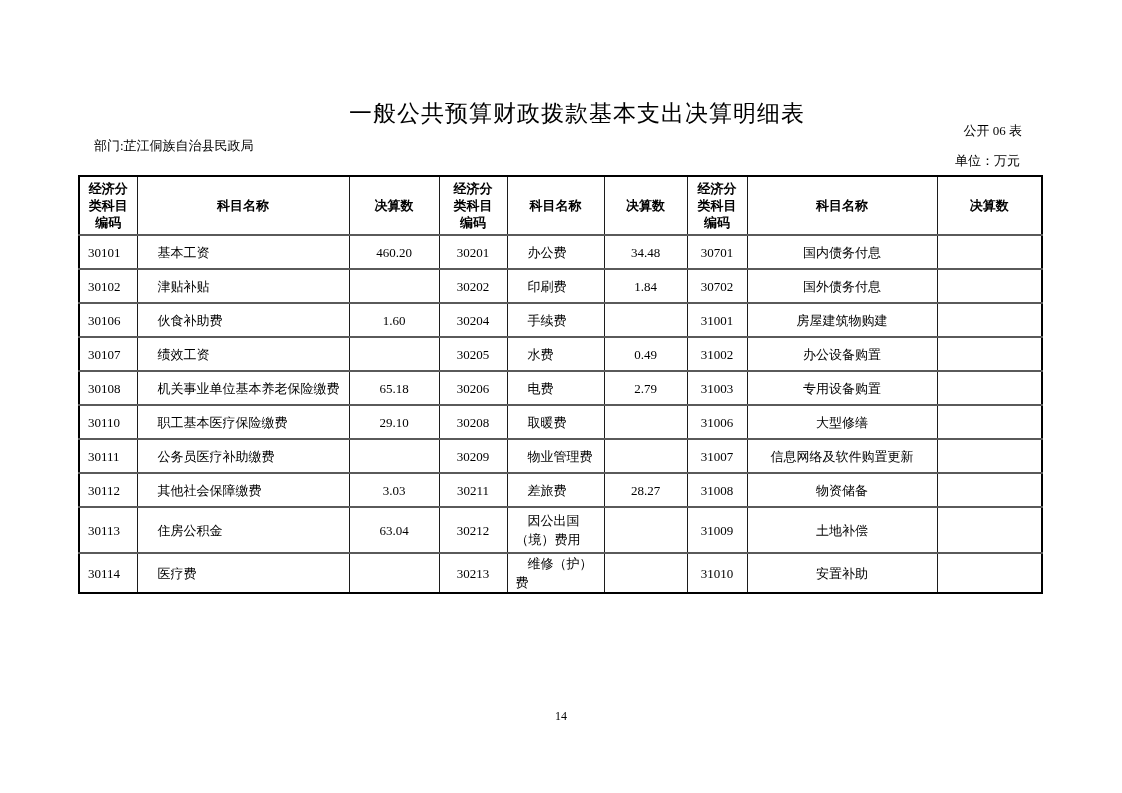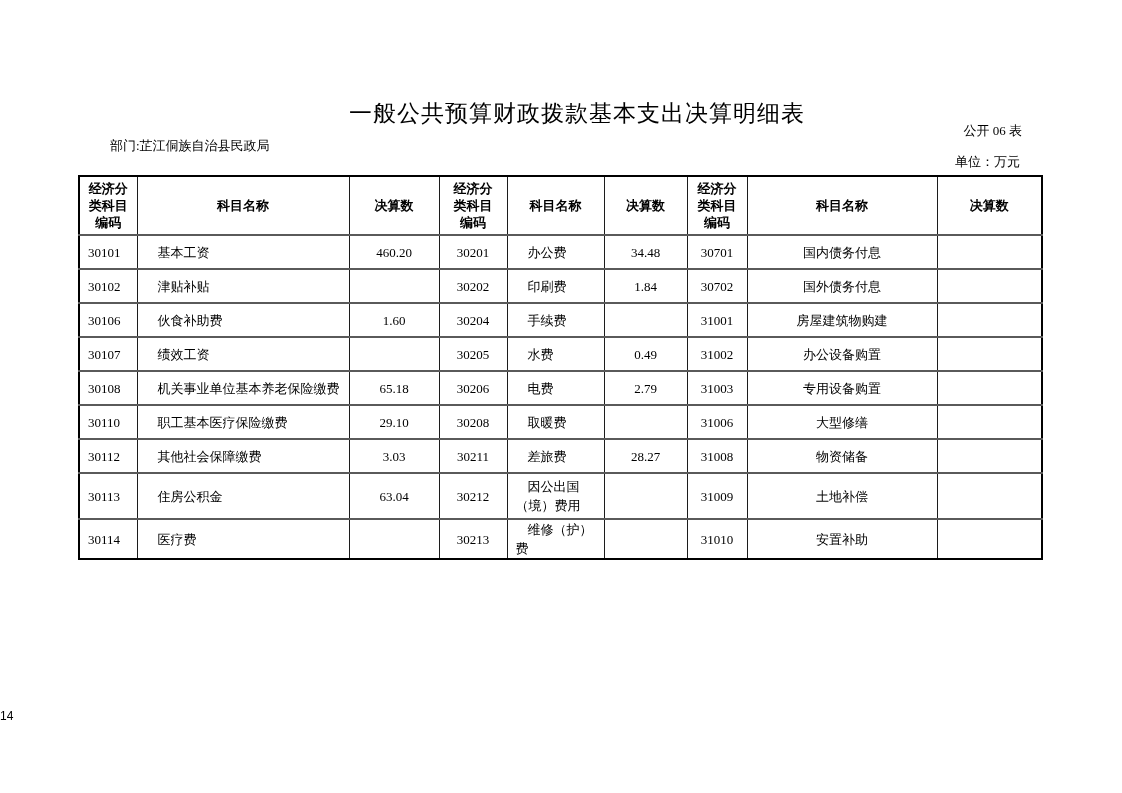--- a/index.html
+++ b/index.html
@@ -20,22 +20,22 @@
     width: 100%;
     margin: 16px;
     text-align: center;
     font-size: 23px;
     font-weight: normal;
     font-family: "Liberation Sans", sans-serif;
     letter-spacing: 1px;
   }
   .meta { font-size: 13px; line-height: 16px; }
   .public-label { position: absolute; top: 123px; right: 100px; }
-  .dept        { position: absolute; top: 138px; left: 110px; }
-  .unit        { position: absolute; top: 154px; right: 102px; }
+  .dept        { position: absolute; top: 138px; left: 94px; }
+  .unit        { position: absolute; top: 154px; right: 102px; font-family: Liberation Mono, monospace; }
   .table-frame {
     position: absolute;
     top: 175px;
     left: 78px;
     width: 965px;
   }
   table {
     border-collapse: collapse;
     table-layout: fixed;
     width: 100%;
@@ -75,22 +75,23 @@
   th:first-child, td:first-child { border-left: 2px solid #000; }
   th:last-child,  td:last-child  { border-right: 2px solid #000; }
   td.al { text-align: left; padding-left: 8px; }
   td.ac { text-align: center; }
   td.lvl1 { text-indent: 12px; }
   .page-number {
     position: absolute;
     top: 709px;
     left: 0;
     width: 100%;
+    text-align: center;
     font-size: 12px;
-    font-family: Liberation Sans, sans-serif;
+    font-family: Liberation Serif, serif;
   }
 </style>
 </head>
 <body>
 
 <div class="page">
   <h1 class="title">一般公共预算财政拨款基本支出决算明细表</h1>
   <div class="meta public-label">公开 06 表</div>
   <div class="meta dept">部门:芷江侗族自治县民政局</div>
   <div class="meta unit">单位：万元</div>
@@ -188,20 +189,31 @@
             <td class="al lvl1">职工基本医疗保险缴费</td>
             <td class="ac">29.10</td>
             <td class="ac">30208</td>
             <td class="al lvl1">取暖费</td>
             <td class="ac"></td>
             <td class="ac">31006</td>
             <td class="ac">大型修缮</td>
             <td class="ac"></td>
           </tr>
           <tr>
+            <td class="al">30111</td>
+            <td class="al lvl1">公务员医疗补助缴费</td>
+            <td class="ac"></td>
+            <td class="ac">30209</td>
+            <td class="al lvl1">物业管理费</td>
+            <td class="ac"></td>
+            <td class="ac">31007</td>
+            <td class="ac">信息网络及软件购置更新</td>
+            <td class="ac"></td>
+          </tr>
+          <tr>
             <td class="al">30112</td>
             <td class="al lvl1">其他社会保障缴费</td>
             <td class="ac">3.03</td>
             <td class="ac">30211</td>
             <td class="al lvl1">差旅费</td>
             <td class="ac">28.27</td>
             <td class="ac">31008</td>
             <td class="ac">物资储备</td>
             <td class="ac"></td>
           </tr>

